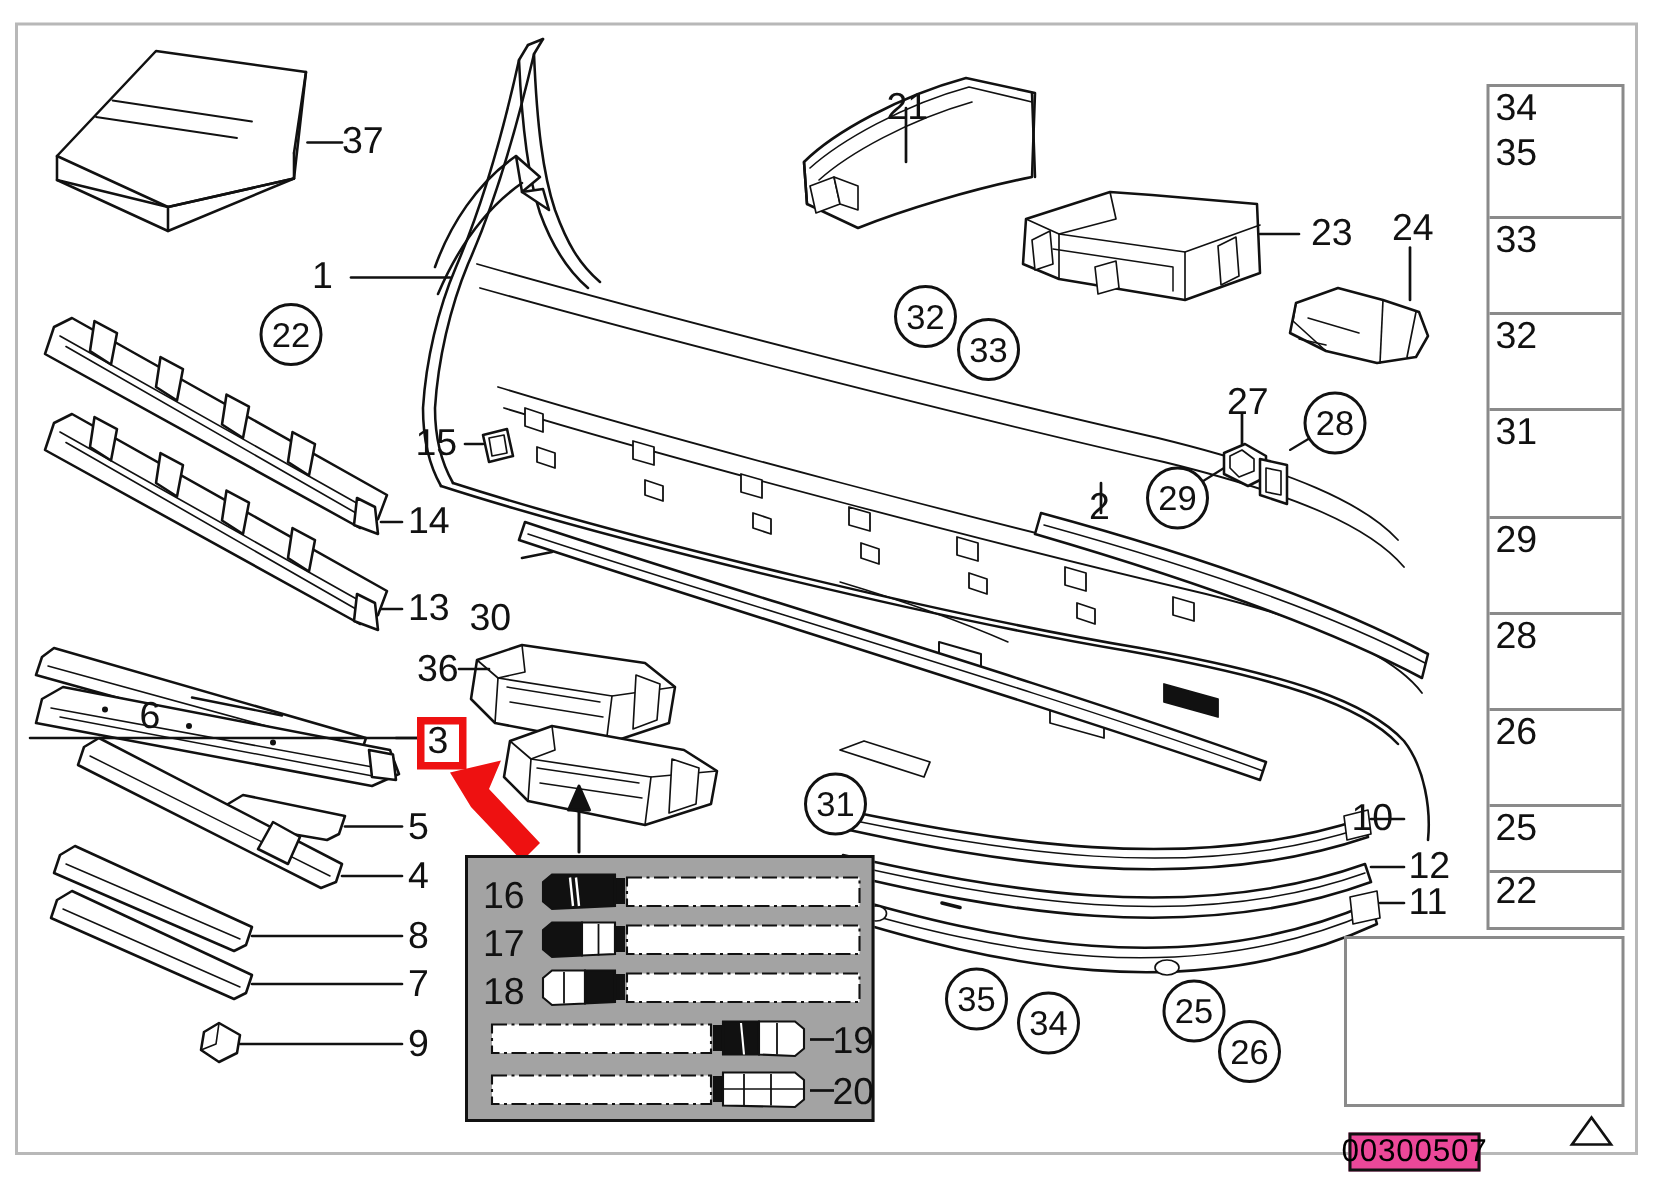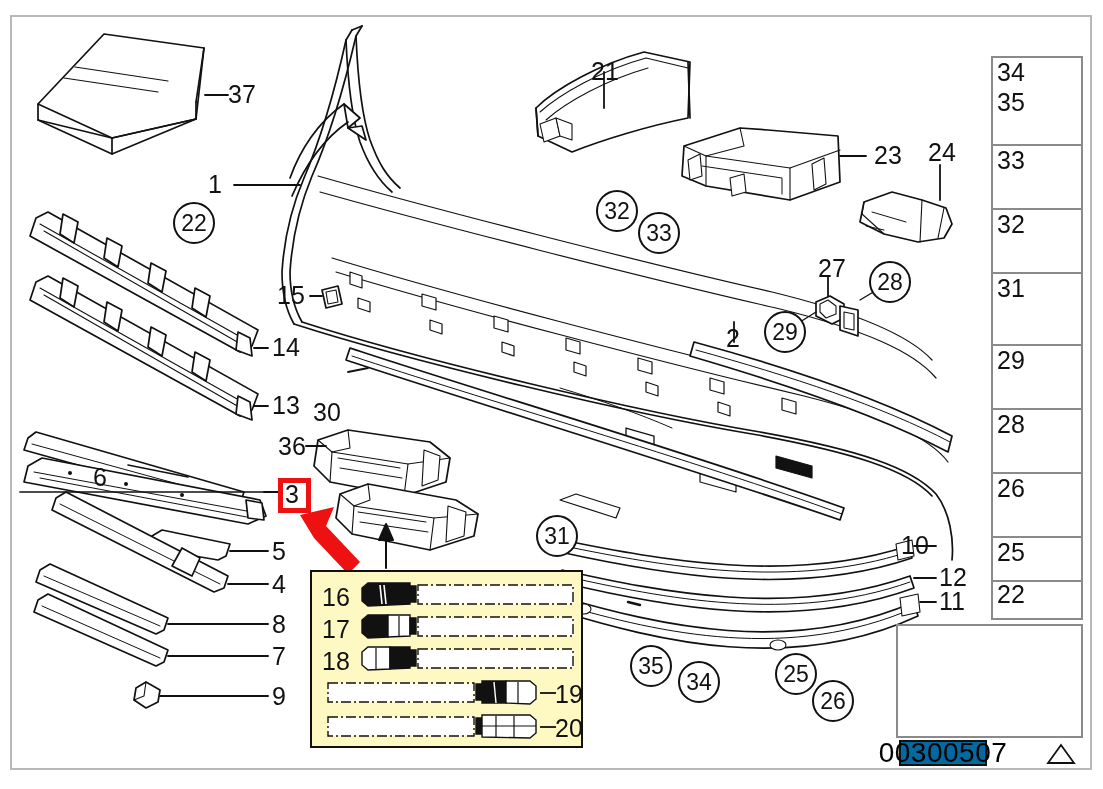--- a/index.html
+++ b/index.html
@@ -9,27 +9,27 @@
   .frame{position:absolute;left:10px;top:15px;width:1082px;height:755px;
          border:2px solid #b8b8b8;background:#fff;box-sizing:border-box;}
   svg.art{position:absolute;left:0;top:0;width:1103px;height:789px;
           pointer-events:none;}
   .lbl{position:absolute;font-size:25px;line-height:25px;color:#111;
        white-space:nowrap;font-family:"Liberation Sans",sans-serif;}
   .circ{position:absolute;width:42px;height:42px;border:2px solid #111;
         border-radius:50%;display:flex;align-items:center;justify-content:center;
         font-size:23px;color:#111;box-sizing:border-box;background:#fff;}
   .redbox{position:absolute;border:5px solid #ee1111;box-sizing:border-box;}
-  .insetbox{position:absolute;border:2px solid #111;background:#fef9c3;box-sizing:border-box;}
+  .insetbox{position:absolute;border:2px solid #111;background:#a3a3a3;box-sizing:border-box;}
   .sidebar{position:absolute;border:2px solid #8a8a8a;background:#fff;box-sizing:border-box;}
   .sbcell{position:absolute;left:0;border-bottom:2px solid #8a8a8a;box-sizing:border-box;width:100%;}
   .sbcell:last-child{border-bottom:none;}
   .carbox{position:absolute;border:2px solid #8a8a8a;background:#fff;box-sizing:border-box;}
-  .codebox{position:absolute;border:2px solid #111;background:#0369a1;box-sizing:border-box;
-           display:flex;align-items:center;justify-content:center;font-size:28px;letter-spacing:.5px;}
+  .codebox{position:absolute;border:2px solid #111;background:#ec4899;box-sizing:border-box;
+           display:flex;align-items:center;justify-content:center;font-size:21px;letter-spacing:.5px;margin-top:15px;}
   .rowlbl{position:absolute;font-size:25px;color:#111;}
 </style>
 </head>
 <body>
 
 <div id="stage">
 
   <div class="frame"></div>
 
   <svg class="art" viewBox="0 0 1103 789">

